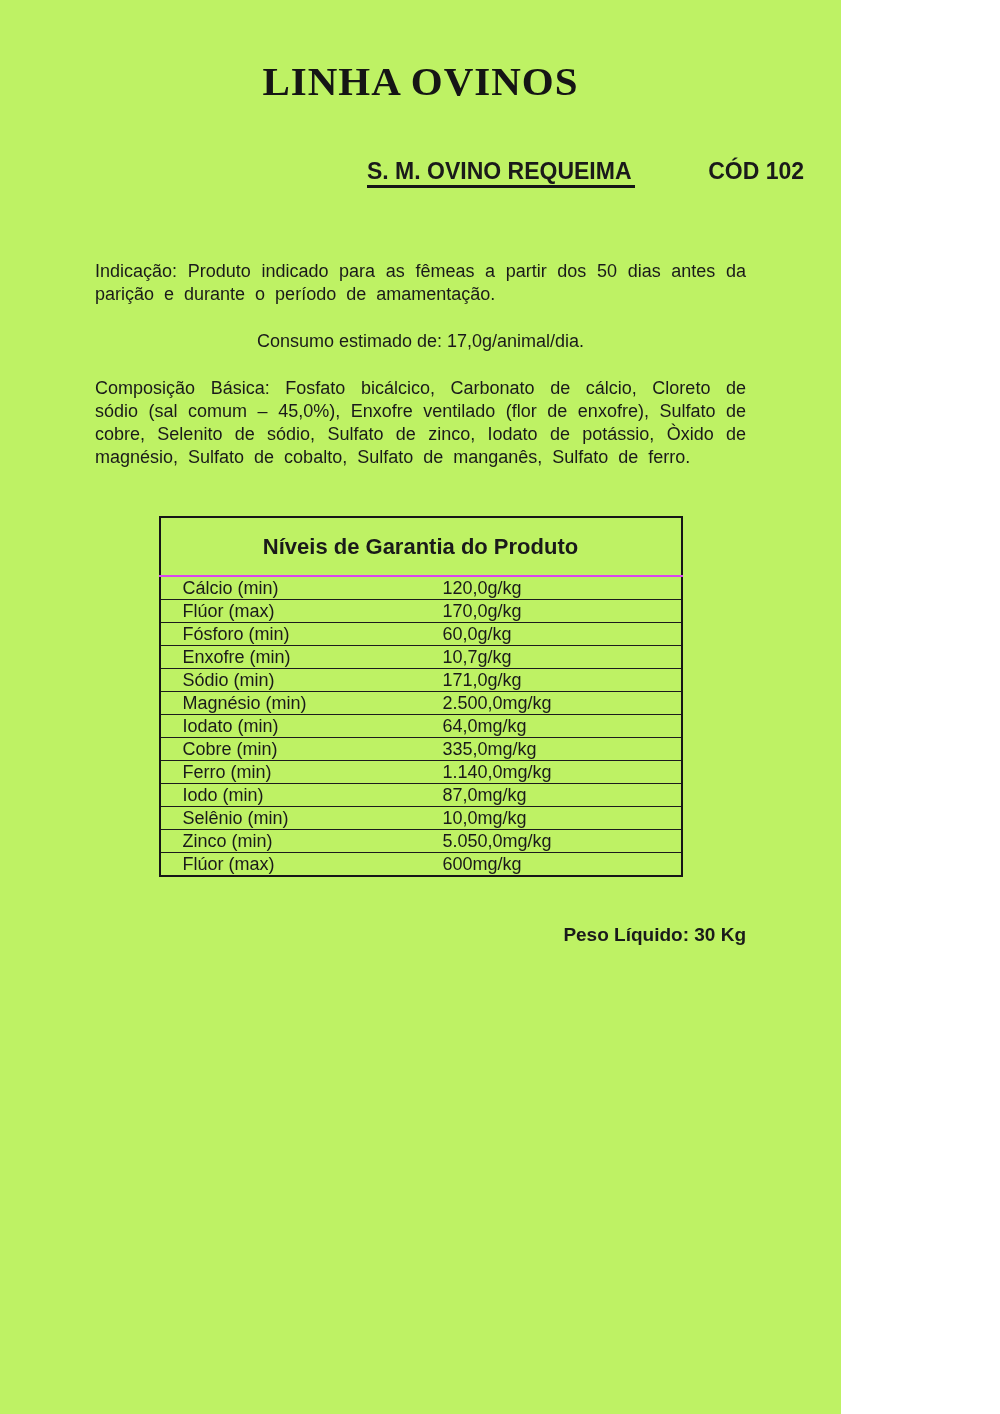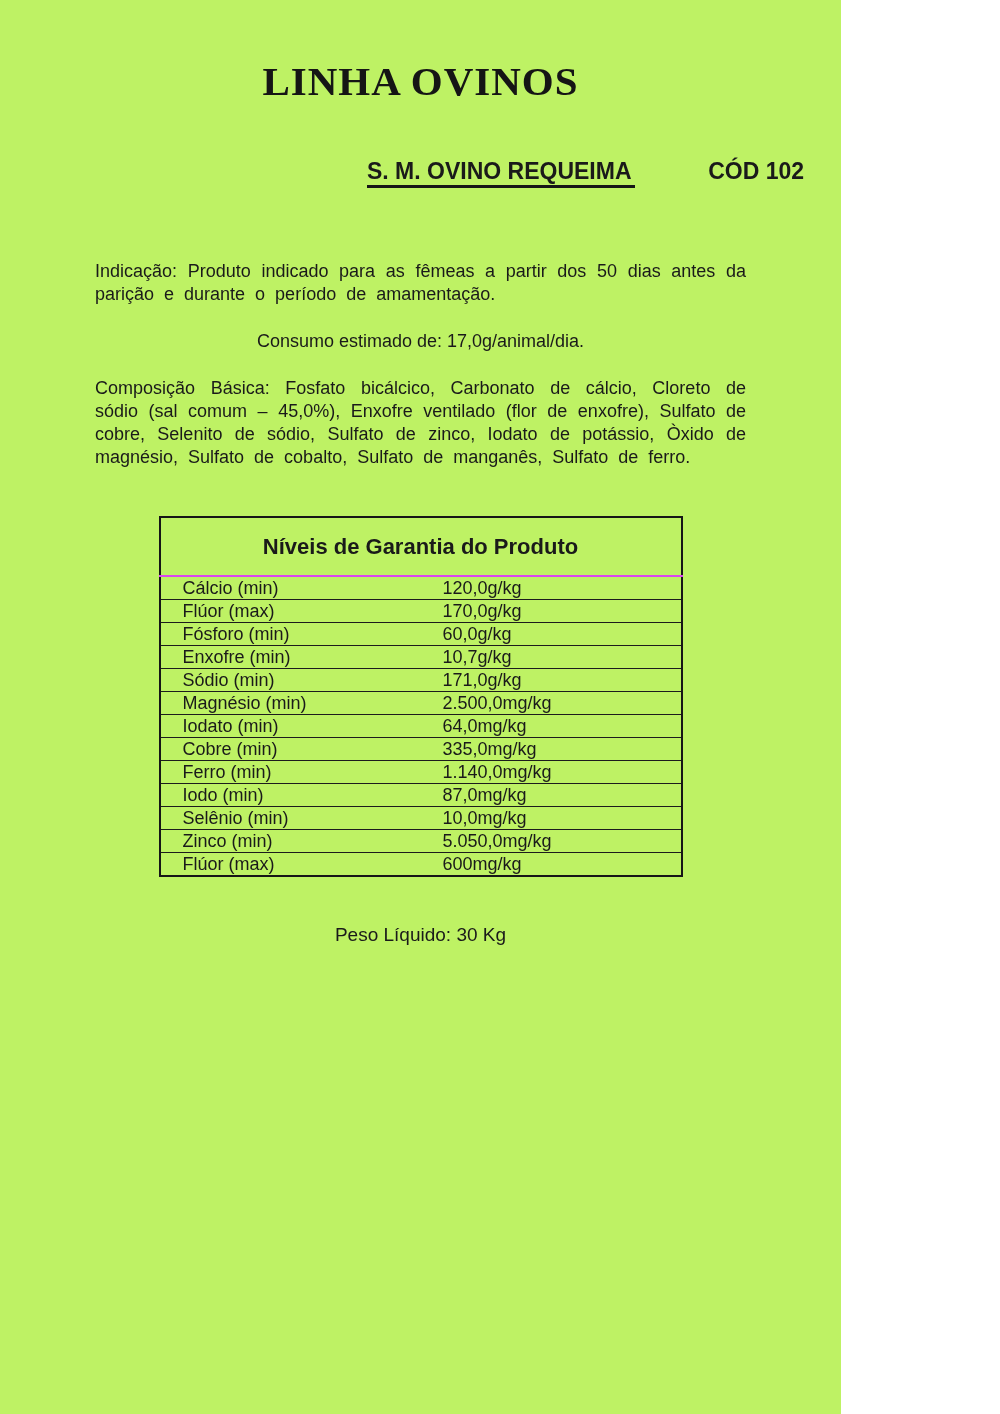--- a/index.html
+++ b/index.html
@@ -81,22 +81,22 @@
     line-height: 22px;
     padding: 0 22px;
     white-space: nowrap;
     overflow: hidden;
   }
   td.label-cell { text-align: left; width: 60%; }
   td.value-cell { text-align: left; width: 40%; }
 
   .peso {
     margin: 46px 0 0 0;
-    text-align: center;
-    font-weight: normal;
+    text-align: right;
+    font-weight: bold;
     font-size: 19px;
     line-height: 23px;
   }
 </style>
 </head>
 <body>
 
 <div class="page">
 
   <h1 class="title">LINHA OVINOS</h1>

